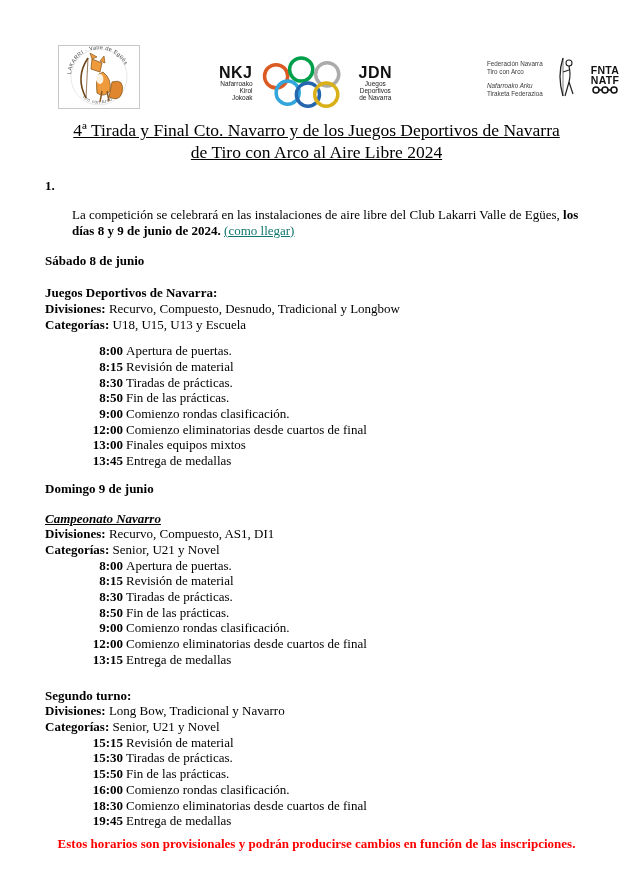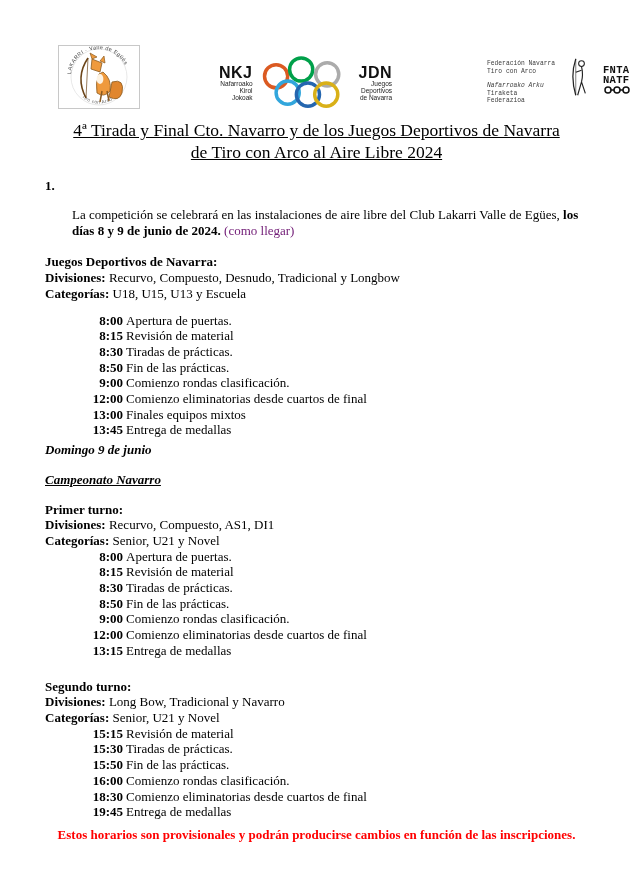--- a/index.html
+++ b/index.html
@@ -5,46 +5,46 @@
   html,body{margin:0;padding:0;background:#fff;}
   .page{position:relative;width:633px;height:879px;background:#fff;color:#000;
         font-family:"Liberation Serif", serif;font-size:13px;line-height:15.7px;overflow:hidden;}
 
   
   .logo-club{position:absolute;left:58px;top:45px;width:80px;height:62px;border:1px solid #c8c8c8;background:#fff;}
   .logo-center{position:absolute;left:219px;top:56px;display:flex;align-items:center;gap:7px;font-family:"Liberation Sans",sans-serif;}
   .abbr{font-weight:bold;font-size:16px;line-height:15px;letter-spacing:.5px;color:#111;}
   .logo-small{font-size:6.5px;line-height:7px;color:#222;}
   .nkj-txt{text-align:right;}
-  .jdn-txt{text-align:right;}
-  .logo-fed{position:absolute;left:487px;top:56px;display:flex;align-items:flex-start;gap:14px;font-family:Liberation Mono, monospace;}
+  .jdn-txt{text-align:center;}
+  .logo-fed{position:absolute;left:487px;top:56px;display:flex;align-items:flex-start;gap:14px;font-family:Liberation Sans, sans-serif;}
   .fed-text{font-size:6.3px;line-height:7.5px;color:#3c3c3c;padding-top:4px;}
   .fed-eu{font-style:italic;margin-top:7px;}
   .fed-abbr{font-weight:bold;font-size:10.5px;line-height:10px;letter-spacing:.3px;color:#111;padding-top:9px;}
 
   
   .title{position:absolute;top:119px;left:0;right:0;text-align:center;font-size:17.5px;line-height:22px;white-space:nowrap;}
   .title span{text-decoration:underline;}
 
   
   .bodytxt{position:absolute;left:45px;top:178px;width:543px;}
   .intro{display:flex;}
   .intro .num{font-weight:bold;width:27px;flex:0 0 27px;}
   .intro-lines{flex:1;margin-top:29px;}
   .nowrap{white-space:nowrap;}
-  a.maplink{color:#701a75;cursor:pointer;}
+  a.maplink{color:#0f766e;text-decoration:underline;cursor:pointer;}
   b{font-weight:bold;}
   .h{font-weight:bold;}
   .sabado{margin-top:15px;}
   .jdn-head{margin-top:16px;}
   .sched{margin-top:11px;}
   .row{white-space:nowrap;}
   .time{display:inline-block;width:78px;text-align:right;font-weight:bold;}
   .event{padding-left:3px;}
-  .domingo{margin-top:4px;font-style:italic;}
+  .domingo{margin-top:12px;}
   .campeonato{margin-top:14px;font-weight:bold;font-style:italic;text-decoration:underline;}
   .turno1{margin-top:14px;}
   .turno2{margin-top:20px;}
   .notice{margin-top:7px;text-align:center;font-weight:bold;color:#FF0000;white-space:nowrap;}
   svg{display:block;}
 </style>
 </head>
 <body>
 
 <div class="page">
@@ -140,40 +140,40 @@
   <div class="bodytxt">
 
     <div class="intro">
       <span class="num">1.</span>
       <div class="intro-lines">
         <div class="nowrap"><span>La competición se celebrará en las instalaciones de aire libre del Club Lakarri Valle de Egües, </span><b>los</b></div>
         <div class="nowrap"><b>días 8 y 9 de junio de 2024.</b> <a class="maplink">(como llegar)</a></div>
       </div>
     </div>
 
+    <div class="h sabado">Sábado 8 de junio</div>
 
     <div class="h jdn-head">Juegos Deportivos de Navarra:</div>
     <div class="nowrap"><b>Divisiones:</b> <span>Recurvo, Compuesto, Desnudo, Tradicional y Longbow</span></div>
     <div class="nowrap"><b>Categorías:</b> <span>U18, U15, U13 y Escuela</span></div>
 
     <div class="sched">
       <div class="row"><span class="time">8:00</span><span class="event">Apertura de puertas.</span></div>
       <div class="row"><span class="time">8:15</span><span class="event">Revisión de material</span></div>
       <div class="row"><span class="time">8:30</span><span class="event">Tiradas de prácticas.</span></div>
       <div class="row"><span class="time">8:50</span><span class="event">Fin de las prácticas.</span></div>
       <div class="row"><span class="time">9:00</span><span class="event">Comienzo rondas clasificación.</span></div>
       <div class="row"><span class="time">12:00</span><span class="event">Comienzo eliminatorias desde cuartos de final</span></div>
       <div class="row"><span class="time">13:00</span><span class="event">Finales equipos mixtos</span></div>
       <div class="row"><span class="time">13:45</span><span class="event">Entrega de medallas</span></div>
     </div>
 
     <div class="h domingo">Domingo 9 de junio</div>
     <div class="campeonato">Campeonato Navarro</div>
 
-    <div class="h turno1">Primer turno:</div>
     <div class="nowrap"><b>Divisiones:</b> <span>Recurvo, Compuesto, AS1, DI1</span></div>
     <div class="nowrap"><b>Categorías:</b> <span>Senior, U21 y Novel</span></div>
 
     <div>
       <div class="row"><span class="time">8:00</span><span class="event">Apertura de puertas.</span></div>
       <div class="row"><span class="time">8:15</span><span class="event">Revisión de material</span></div>
       <div class="row"><span class="time">8:30</span><span class="event">Tiradas de prácticas.</span></div>
       <div class="row"><span class="time">8:50</span><span class="event">Fin de las prácticas.</span></div>
       <div class="row"><span class="time">9:00</span><span class="event">Comienzo rondas clasificación.</span></div>
       <div class="row"><span class="time">12:00</span><span class="event">Comienzo eliminatorias desde cuartos de final</span></div>

